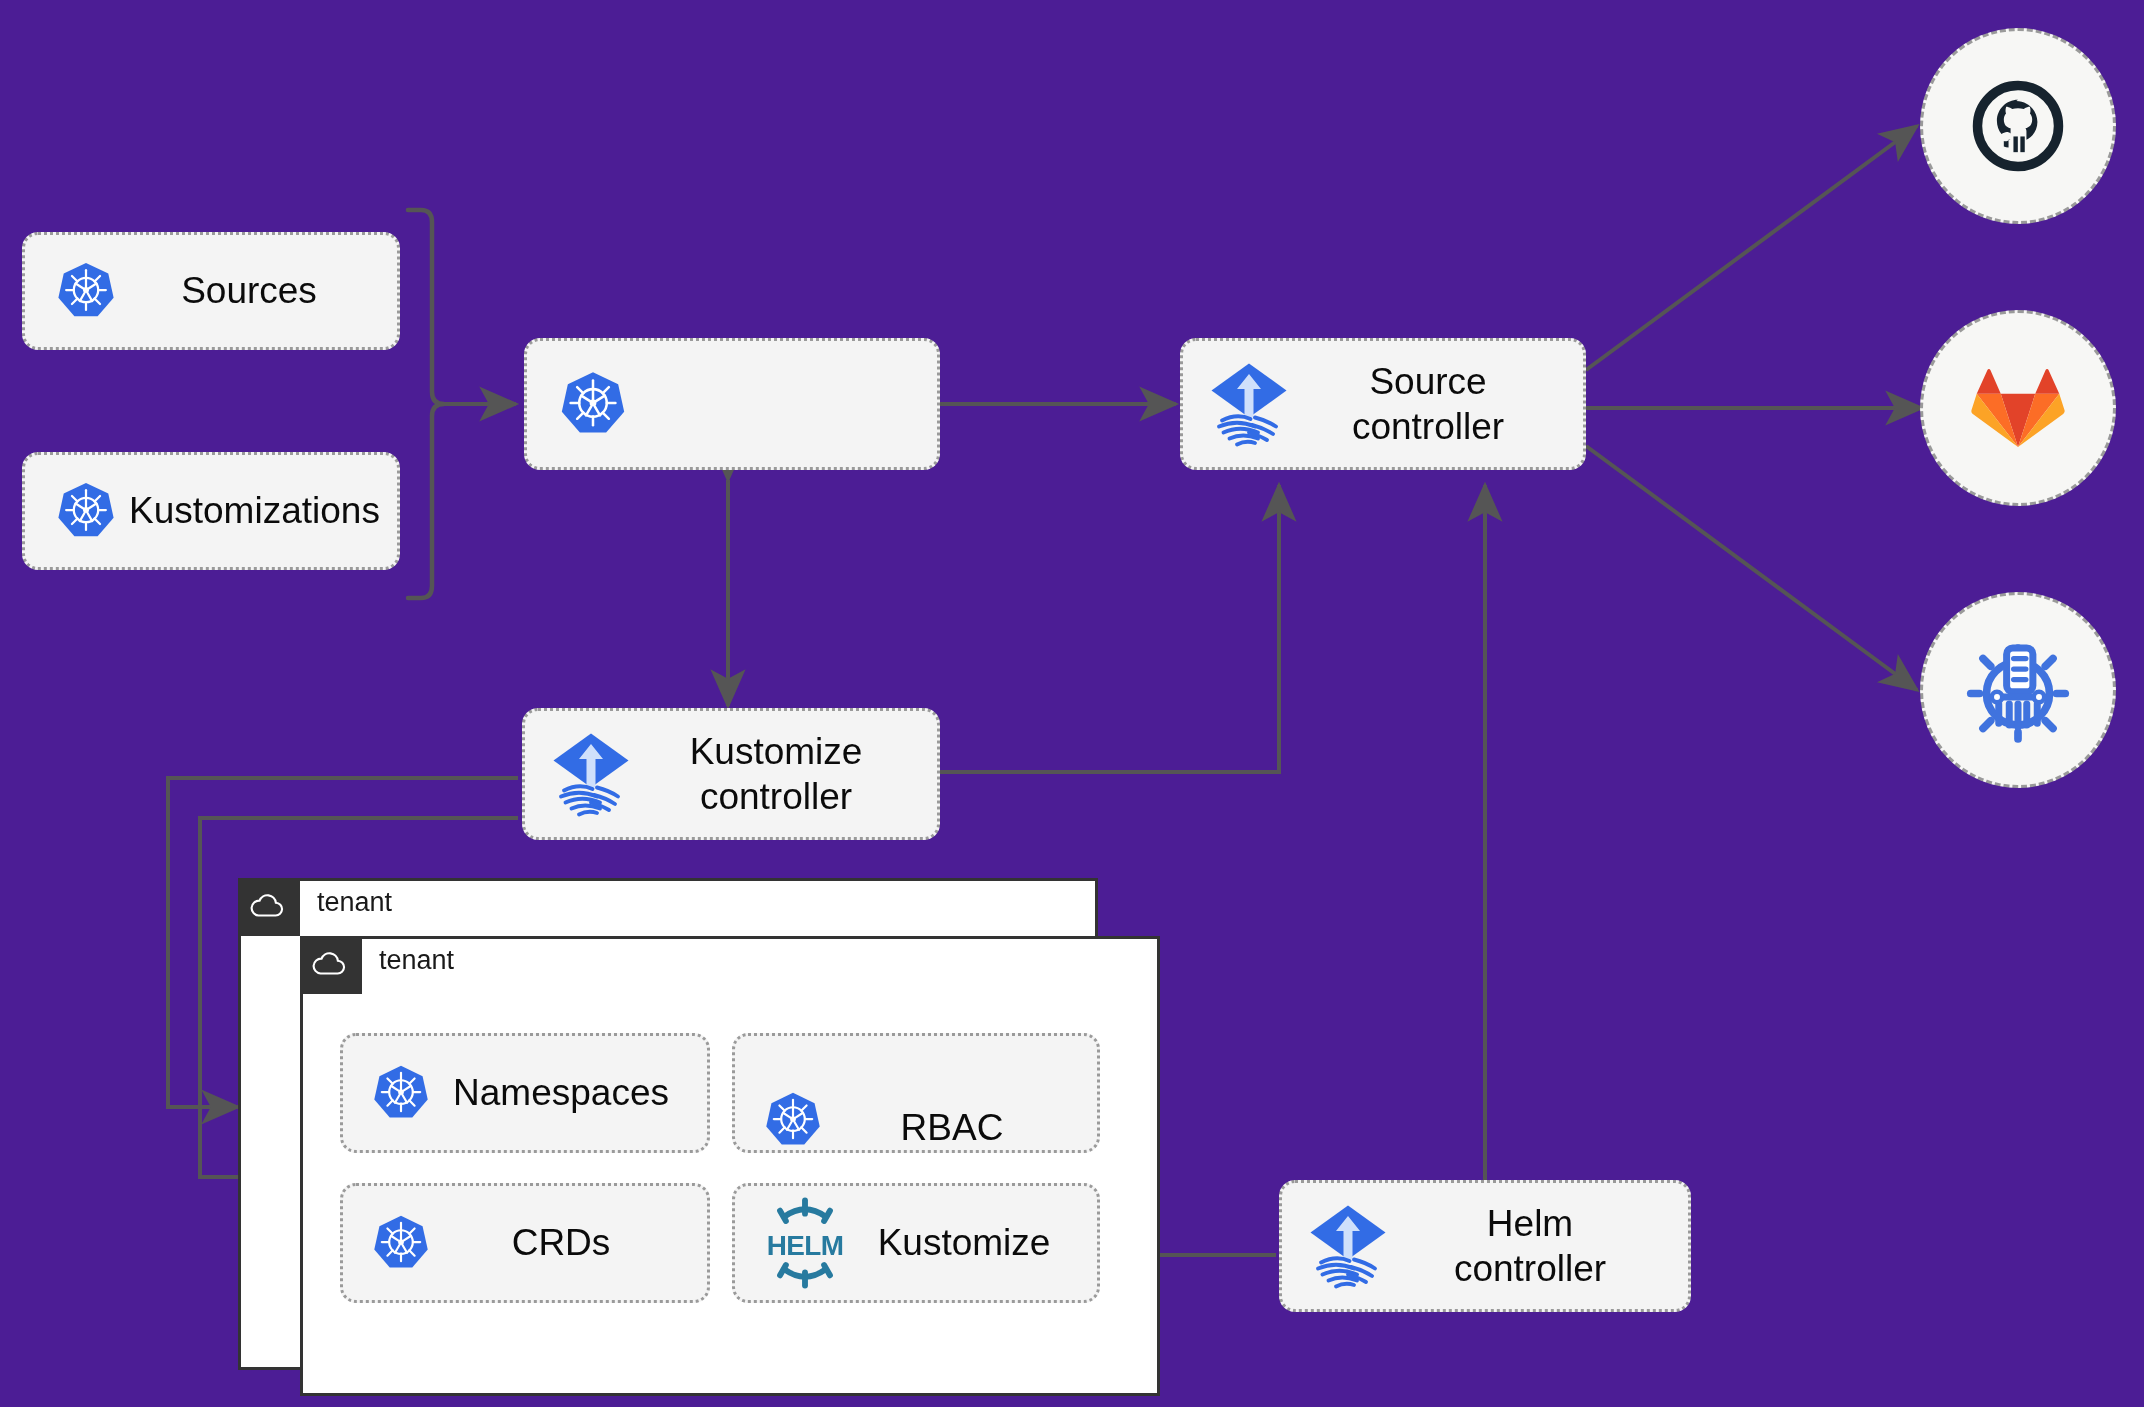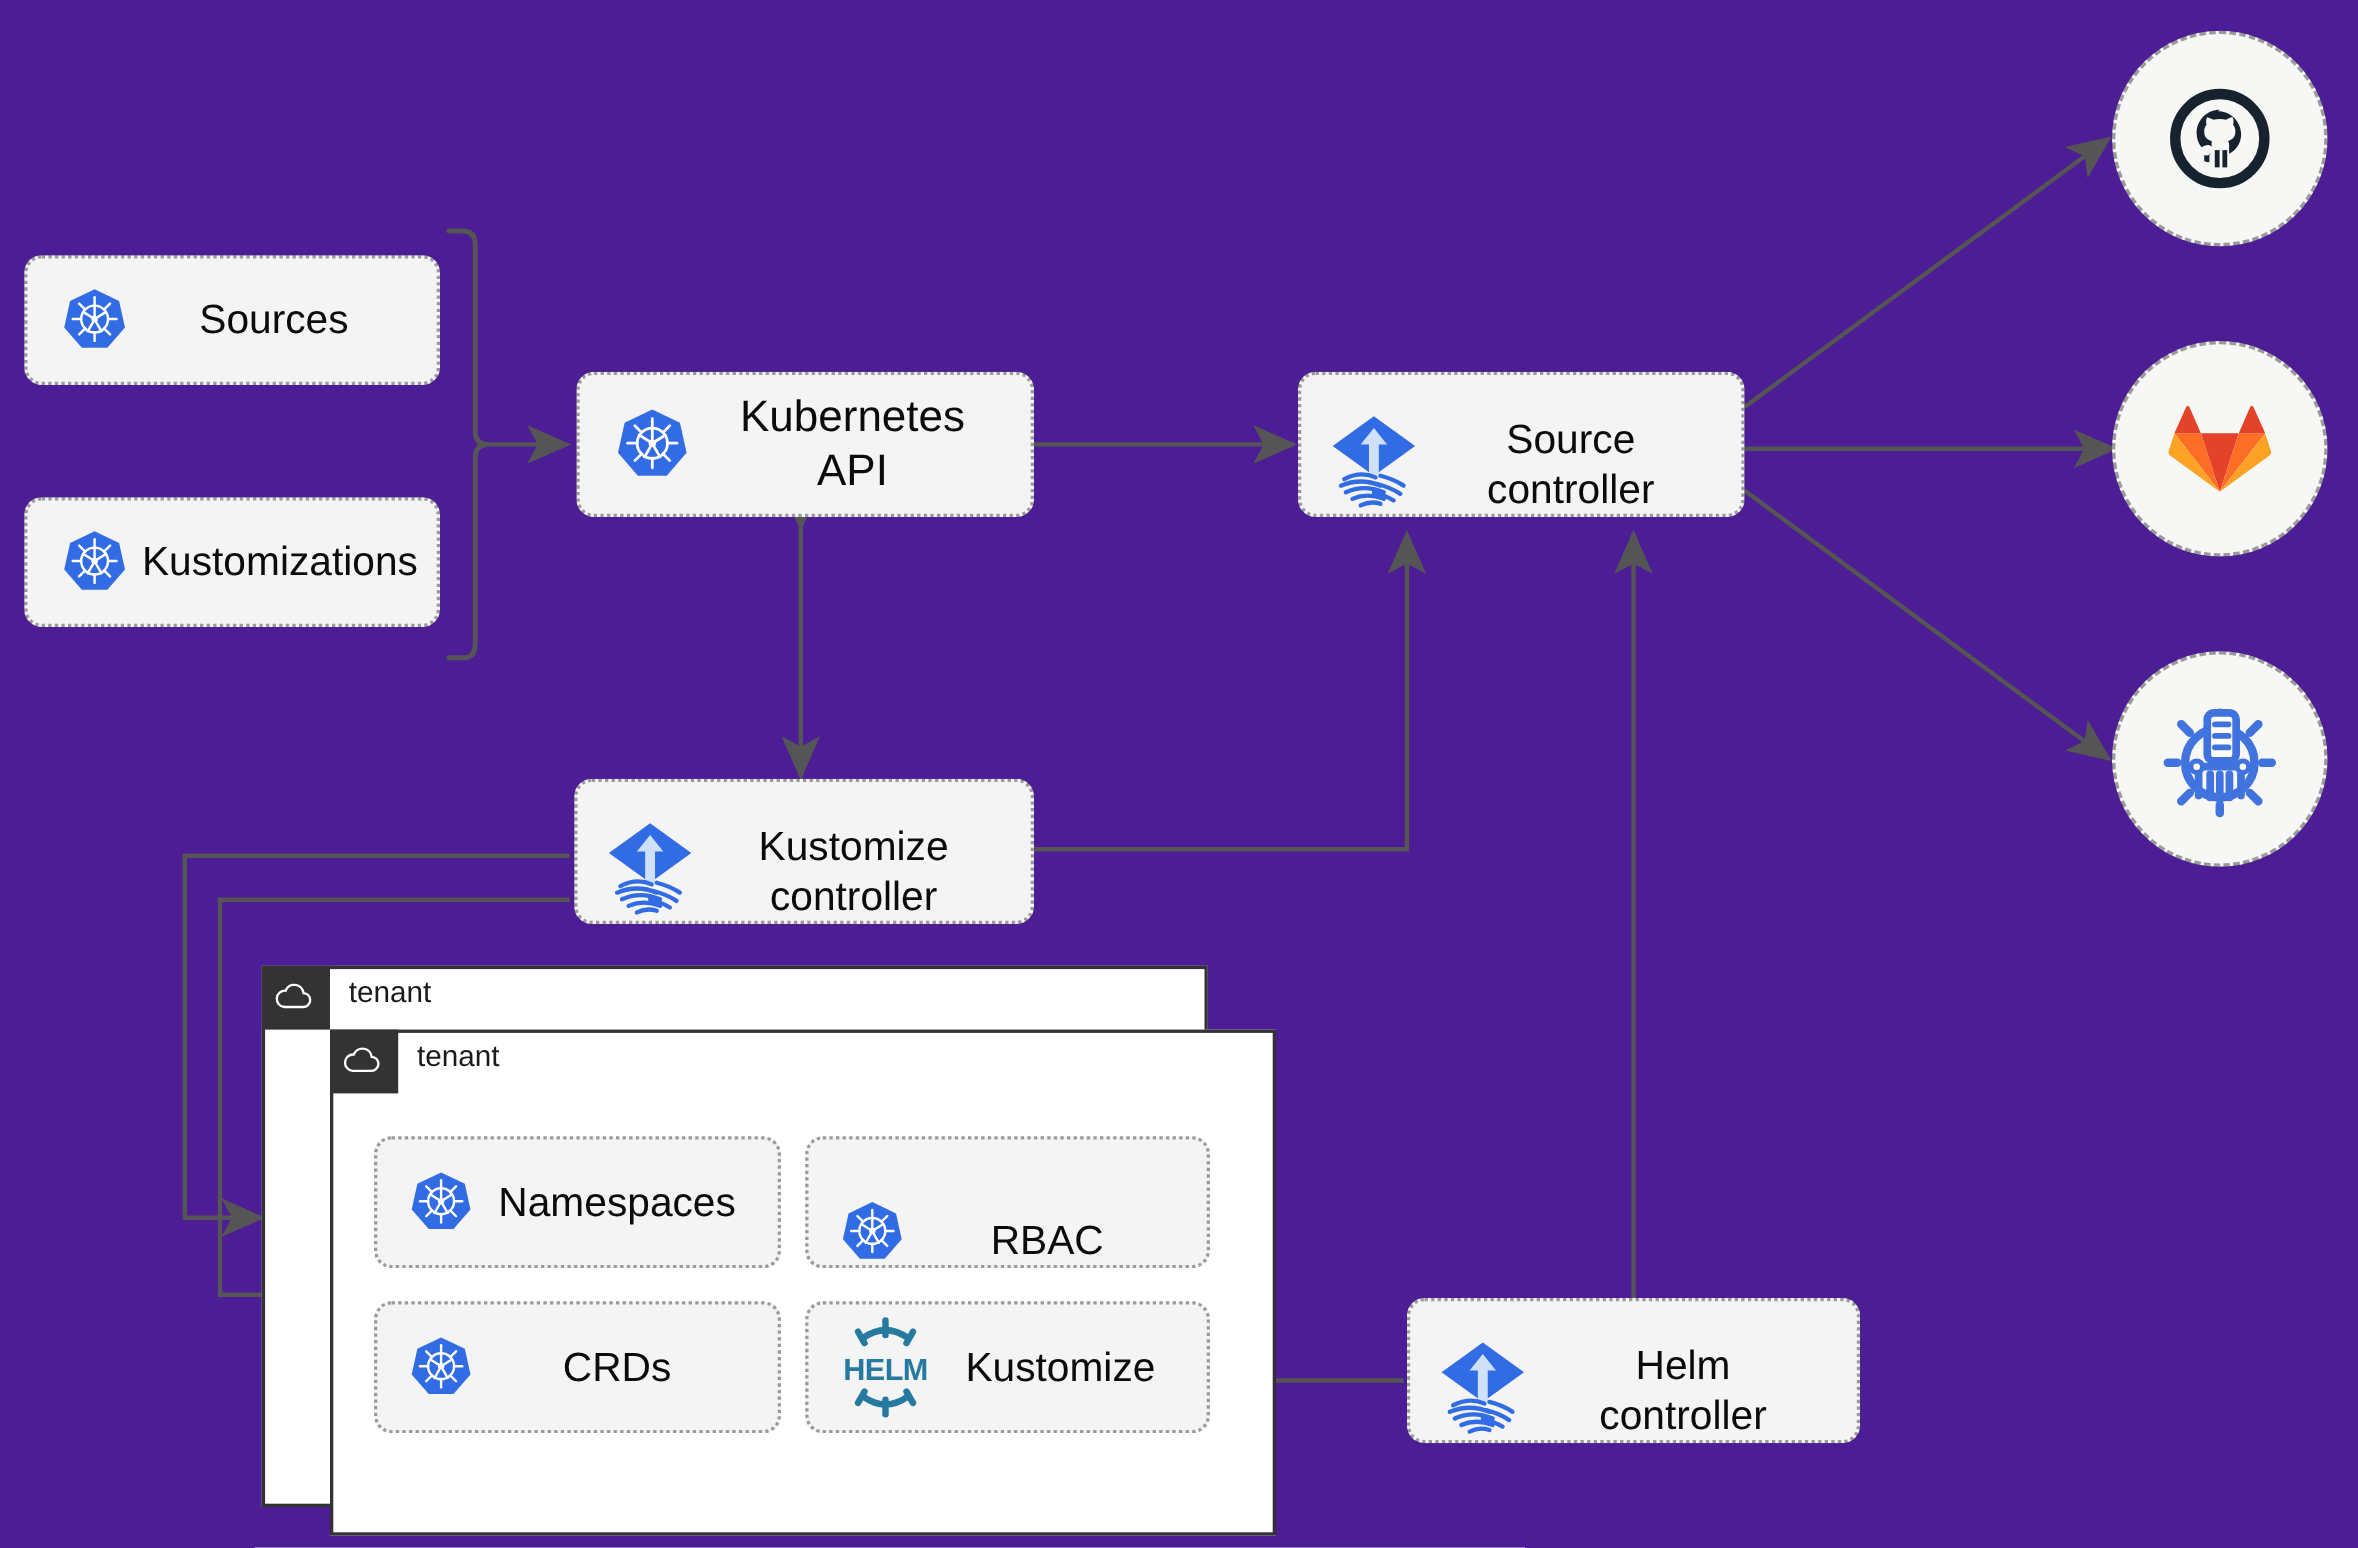--- a/index.html
+++ b/index.html
@@ -11,21 +11,21 @@
         border:3px dotted #9a9a9a;border-radius:16px;
         display:flex;align-items:center;}
   .node .ic{flex:0 0 auto;display:flex;align-items:center;justify-content:center;}
   .node .lbl{flex:1 1 auto;text-align:center;color:#0b0b0b;line-height:1.22;
              white-space:pre-line;}
 
   .res{height:118px;padding:0 18px;}
   .res .ic{width:86px;}
   .res .lbl{font-size:37px;padding-right:10px;}
 
-  .ctrl{height:132px;padding:0 14px;align-items:flex-end;}
+  .ctrl{height:132px;padding:0 14px;}
   .ctrl .ic{width:104px;}
   .ctrl .lbl{font-size:37px;padding-right:14px;}
 
   .kapi{height:132px;padding:0 16px;}
   .kapi .ic{width:100px;}
   .kapi .lbl{font-size:40px;padding-right:14px;}
 
   .cell{height:120px;padding:0 16px;}
   .cell .ic{width:84px;}
   .cell .lbl{font-size:37px;padding-right:12px;}
@@ -149,21 +149,20 @@
           <line x1="46.5" y1="16.5" x2="40.8" y2="22.2"></line>
             <line x1="23.2" y1="39.8" x2="17.5" y2="45.5"></line>
           <line x1="32" y1="18.6" x2="32" y2="27.9"></line>
             <line x1="21.3" y1="24.3" x2="29.3" y2="29.4"></line>
           <line x1="42.7" y1="24.3" x2="34.7" y2="29.4"></line>
             <line x1="25.6" y1="42.4" x2="30.4" y2="34.1"></line>
           <line x1="38.4" y1="42.4" x2="33.6" y2="34.1"></line>
         </g>
       </svg>
     </span>
-    <span class="lbl">Kubernetes API</span>
   </div>
 
   <div class="node ctrl" style="left:1180px;top:338px;width:406px;">
     <span class="ic">
       <svg viewBox="0 0 64 64" width="96" height="96" aria-hidden="true">
         <path d="M32 5 L57 23 L32 41 L7 23 Z" fill="#326CE5"></path>
         <path d="M32 12 L40 22 L35 22 L35 41 L29 41 L29 22 L24 22 Z" fill="#cfe0fb"></path>
         <g stroke="#326CE5" stroke-width="2.6" stroke-linecap="round" fill="none">
           <path d="M14 43 Q24 38 33 42"></path>
             <path d="M12 47 Q24 42 36 47"></path>

